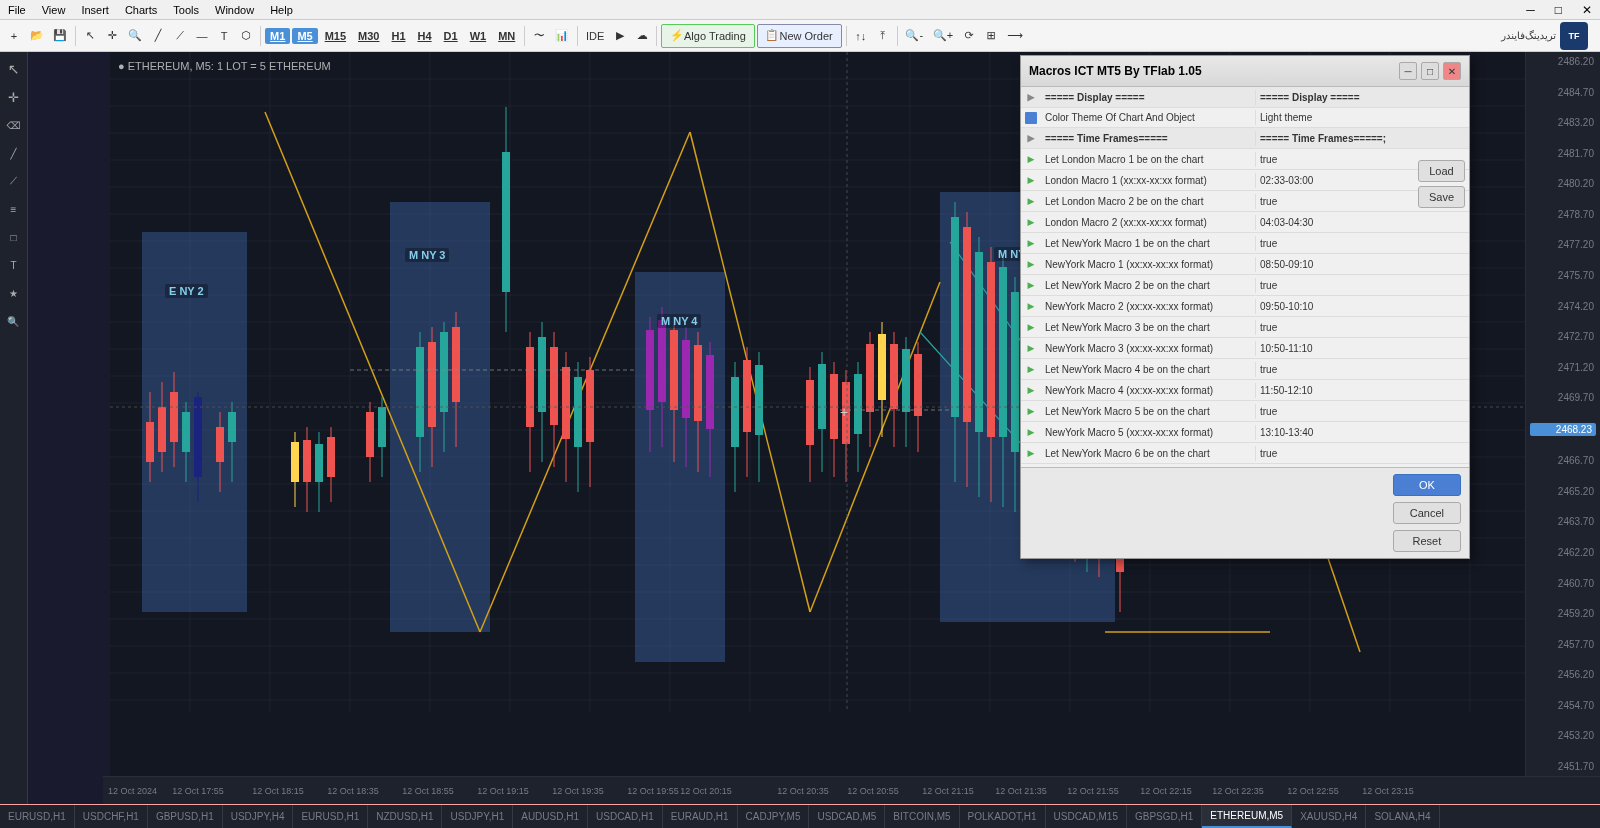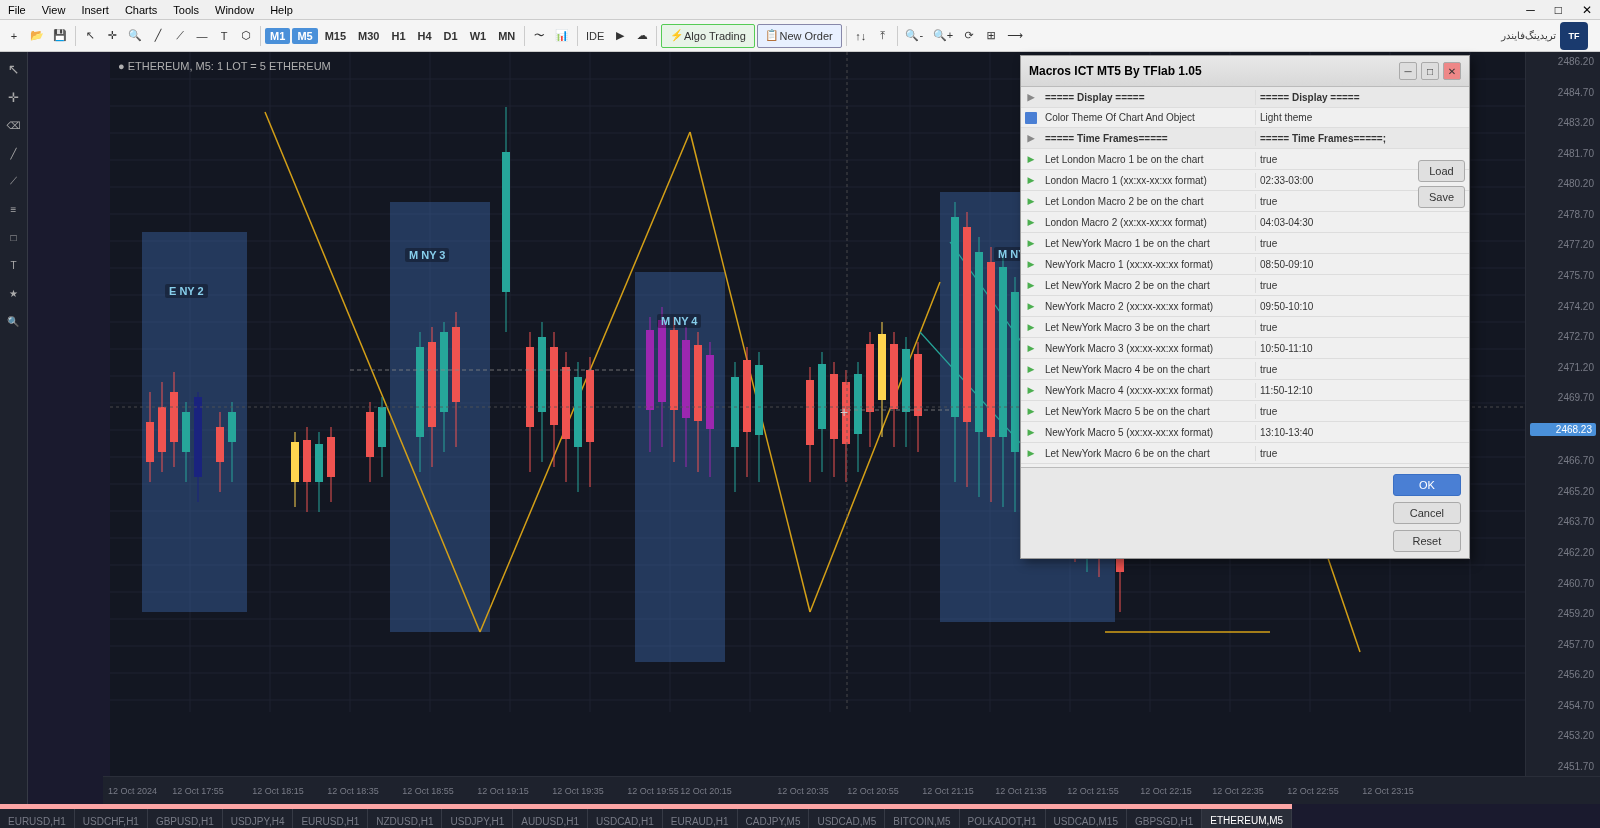--- a/index.html
+++ b/index.html
@@ -39,21 +39,21 @@
       border-radius: 2px;
       height: 24px;
       display: flex;
       align-items: center;
       justify-content: center;
       min-width: 20px;
     }
     .tb-separator { width: 1px; background: #ccc; height: 20px; margin: 0 2px; }
     .tb-timeframe {
       background: none; border: none; cursor: pointer; padding: 2px 5px;
-      font-size: 11px; font-weight: bold; color: #333; border-radius: 2px;
+      font-size: 11px; font-weight: bold; color: #333; border-radius: 2px; text-decoration: underline;
     }
     .tb-timeframe.active { background: #4a90d9; color: white; }
 
     
     #chart-area {
       position: relative;
       width: 1490px;
       height: 660px;
       background: #131722;
       overflow: hidden;
@@ -103,24 +103,24 @@
       position: absolute;
       color: #787b86;
       font-size: 9px;
       transform: translateX(-50%);
     }
 
     
     #bottom-tabs {
       background: #1e222d;
       height: 24px;
-      width: 1292px;
-      display: flex;
-      align-items: flex-start;
-      border-top: 5px solid #fca5a5;
+      width: 1600px;
+      display: flex;
+      align-items: flex-end;
+      border-top: 1px solid #fca5a5;
       overflow: hidden;
     }
     .bottom-tab {
       padding: 0 8px;
       height: 24px;
       display: flex;
       align-items: center;
       font-size: 10px;
       color: #787b86;
       cursor: pointer;

